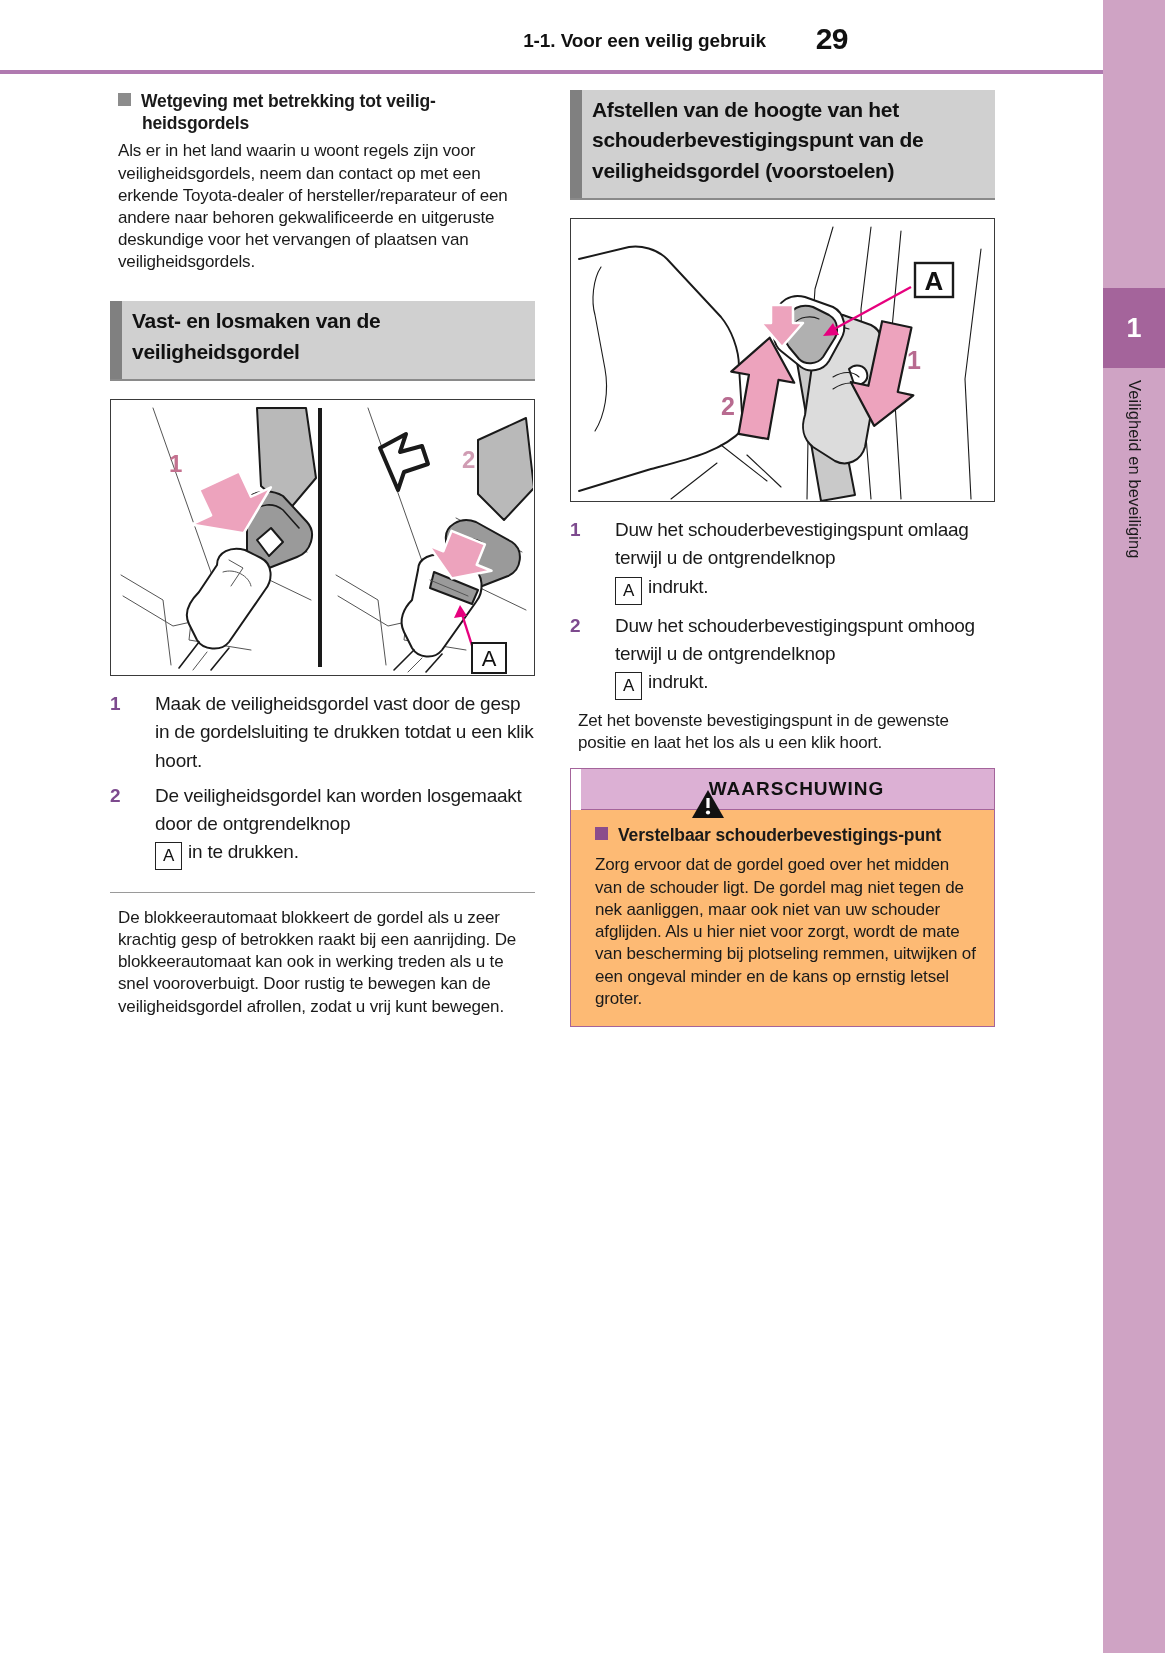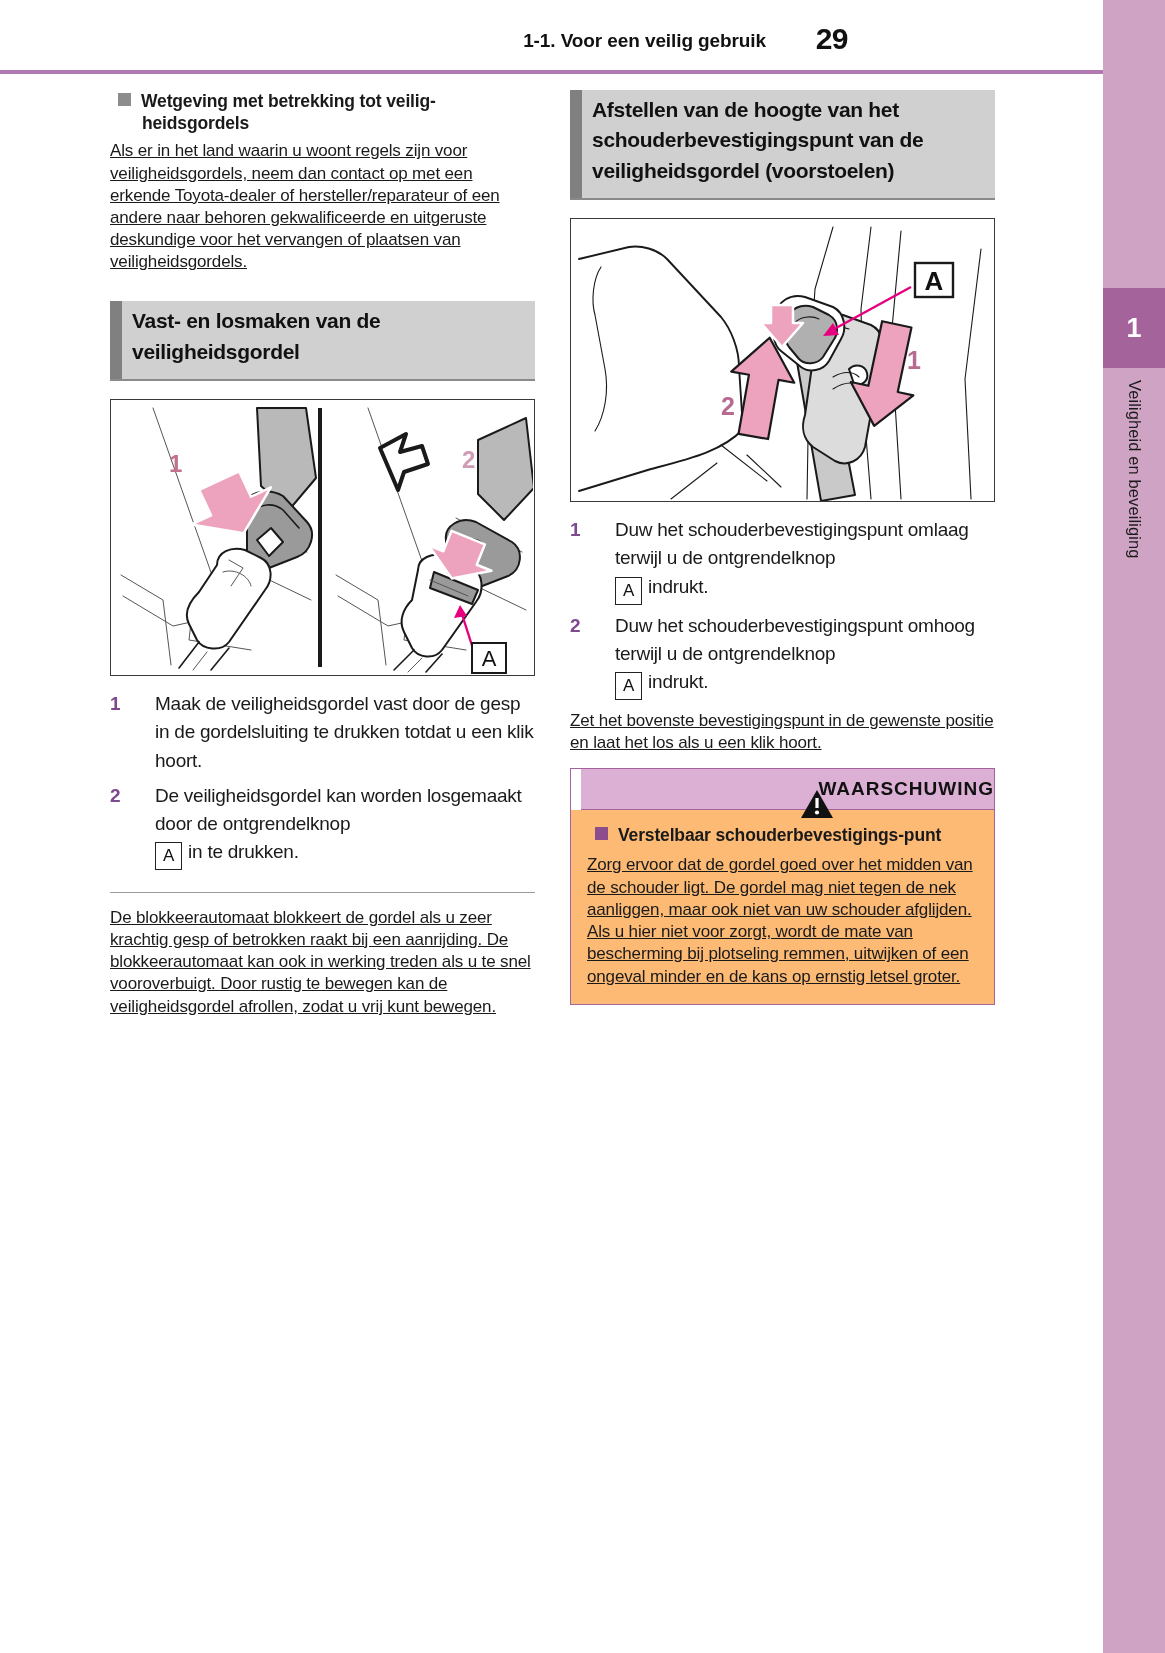--- a/index.html
+++ b/index.html
@@ -139,23 +139,22 @@
     margin-right: 10px;
     text-indent: 0;
   }
   .sq-head .sq.purple { background: #8b4d8b; }
   .sq-head .txt { text-indent: 0; }
 
   
   p.body {
     font-size: 17px;
     line-height: 1.305;
-    margin: 0 0 14px 0;
+    margin: 0 0 14px 8px;
     letter-spacing: -0.15px;
-    text-decoration: underline;
   }
 
   
   .sec-head {
     position: relative;
     background: #d0d0d0;
     margin: 0 0 18px 0;
     padding: 5px 10px 12px 22px;
     border-bottom: 2px solid #8a8a8a;
   }
@@ -230,21 +229,21 @@
   
   .warn {
     border: 1.5px solid #a4649b;
     margin-top: 14px;
   }
   .warn-head {
     background: #dcb0d4;
     padding: 9px 0 9px 0;
     display: flex;
     align-items: center;
-    justify-content: flex-end;
+    justify-content: center;
     border-bottom: 1.5px solid #a4649b;
     margin-left: 10px;
   }
   .warn-head .tri {
     width: 0; height: 0;
     position: relative;
     margin-right: 18px;
   }
   .warn-head svg { display: block; }
   .warn-head .warn-label {

